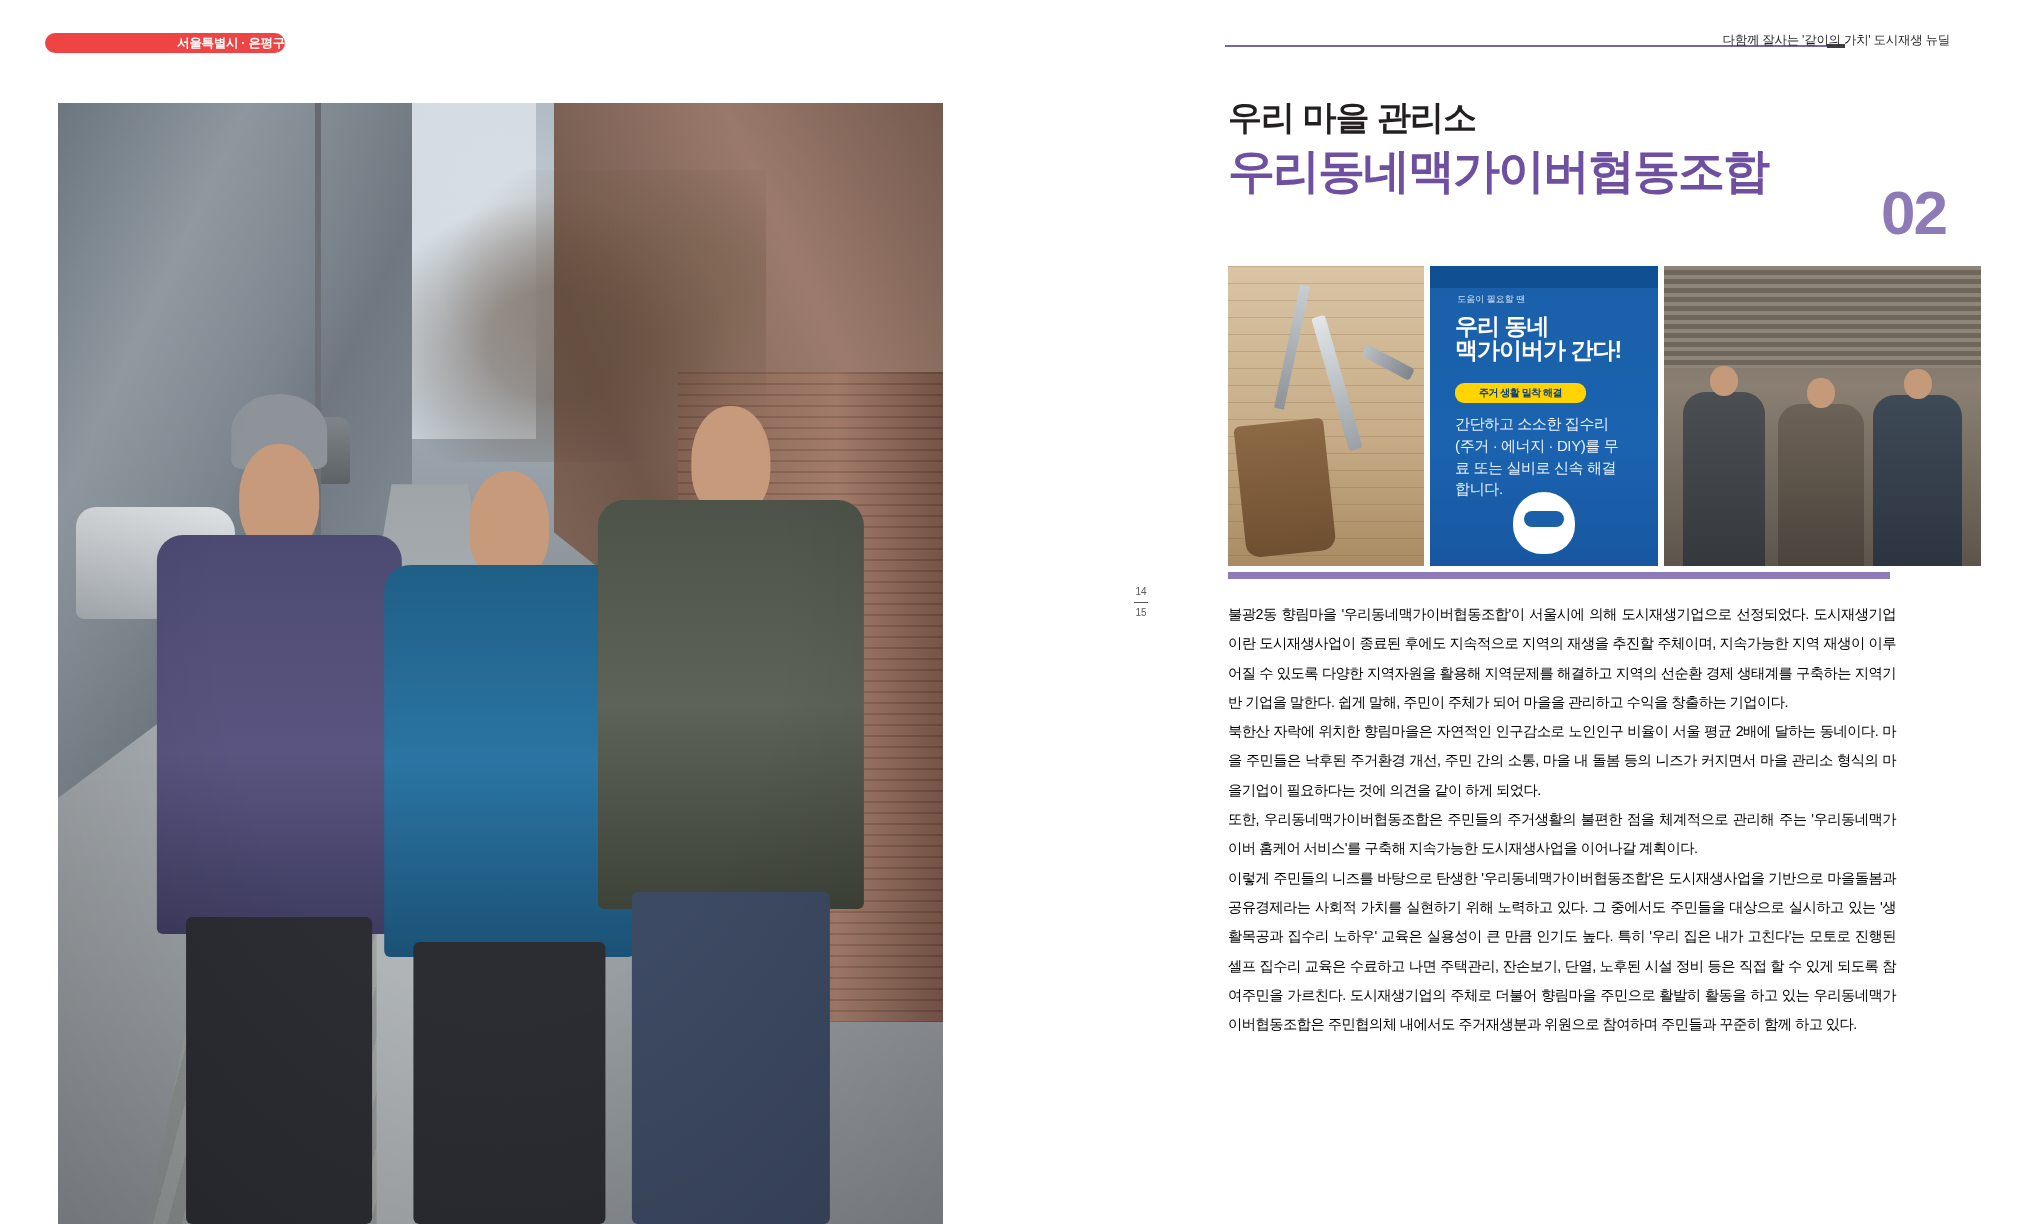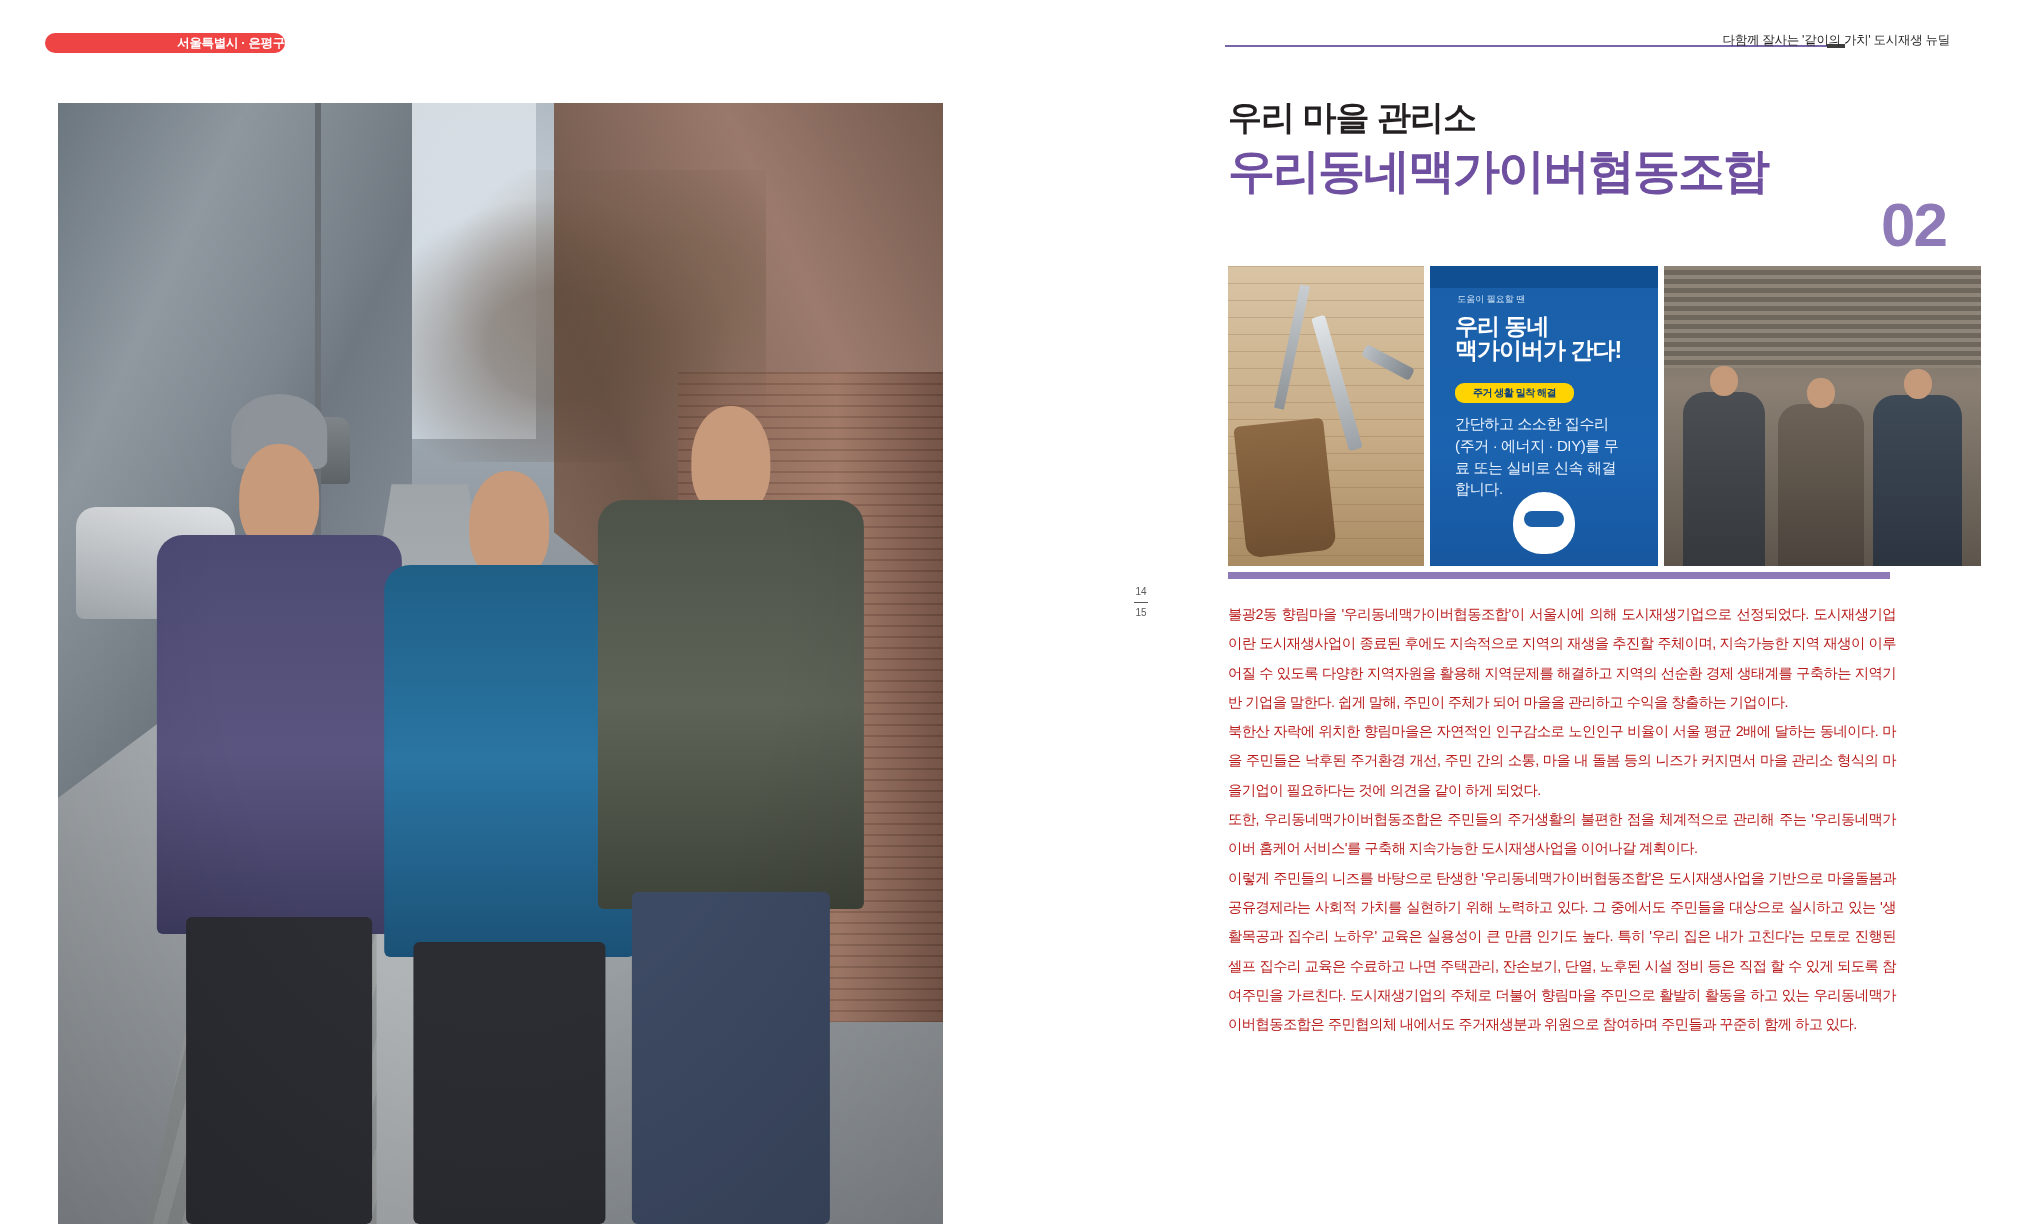--- a/index.html
+++ b/index.html
@@ -194,21 +194,21 @@
   .title-kr-2 {
     position: absolute;
     left: 1228px; top: 140px;
     font-size: 47px;
     font-weight: bold;
     letter-spacing: -2px;
     color: #6f4fa0;
   }
   .num-02 {
     position: absolute;
-    right: 72px; top: 194px;
+    right: 72px; top: 182px;
     font-size: 62px;
     font-weight: bold;
     color: #8f7ab8;
     letter-spacing: -2px;
     line-height: 1;
   }
 
   
   .photo-strip {
     position: absolute;
@@ -267,21 +267,21 @@
   }
   .bn-big {
     position: absolute; left: 11%; top: 16%;
     font-size: 23px; font-weight: bold; line-height: 1.05;
     letter-spacing: -1px;
   }
   .bn-chip {
     position: absolute; left: 11%; top: 39%;
     background: #ffd400; color: #14437a;
     font-size: 10px; font-weight: bold;
-    padding: 3px 18px; border-radius: 9px;
+    padding: 3px 24px; border-radius: 9px;
     letter-spacing: -0.5px;
   }
   .bn-body {
     position: absolute; left: 11%; top: 49%; width: 74%;
     font-size: 15px; line-height: 1.45; color: #eaf3ff;
     letter-spacing: -0.4px;
   }
   .bn-mascot {
     position: absolute; left: 50%; transform: translateX(-50%);
     bottom: 4%;
@@ -326,21 +326,21 @@
     background: #8f7ab8;
   }
 
   
   .body-copy {
     position: absolute;
     left: 1228px; top: 600px;
     width: 668px;
     font-size: 14.3px;
     line-height: 2.05;
-    color: #b91c1c;
+    color: #000000;
     letter-spacing: -0.55px;
     text-align: justify;
   }
   .body-copy p { margin: 0 0 0 0; }
   .body-copy p + p { margin-top: 0px; }
 </style>
 </head>
 <body>
 
 <div class="page-left">

